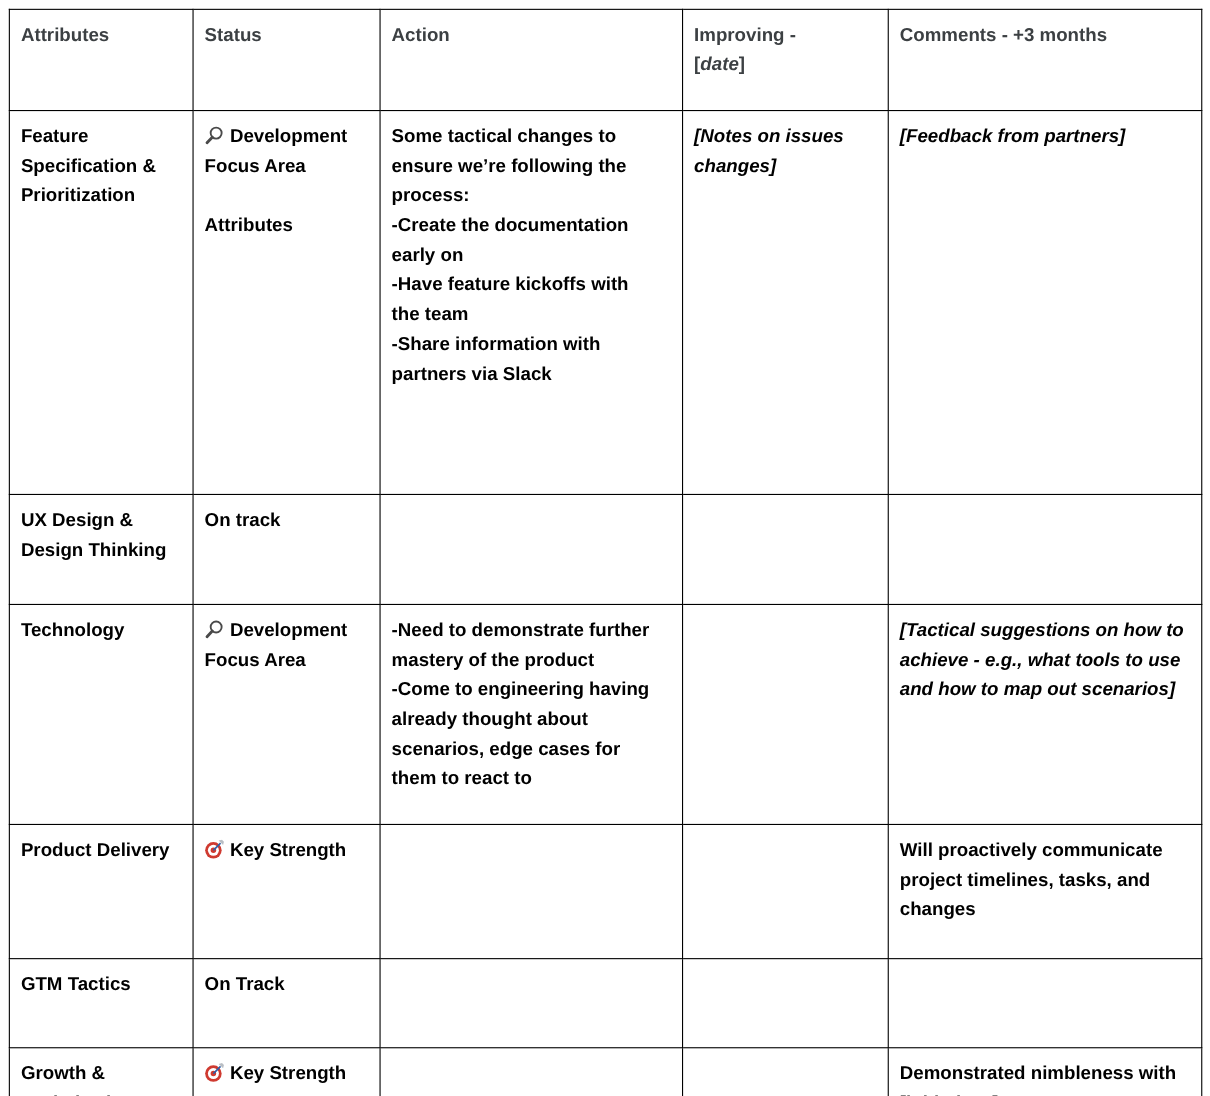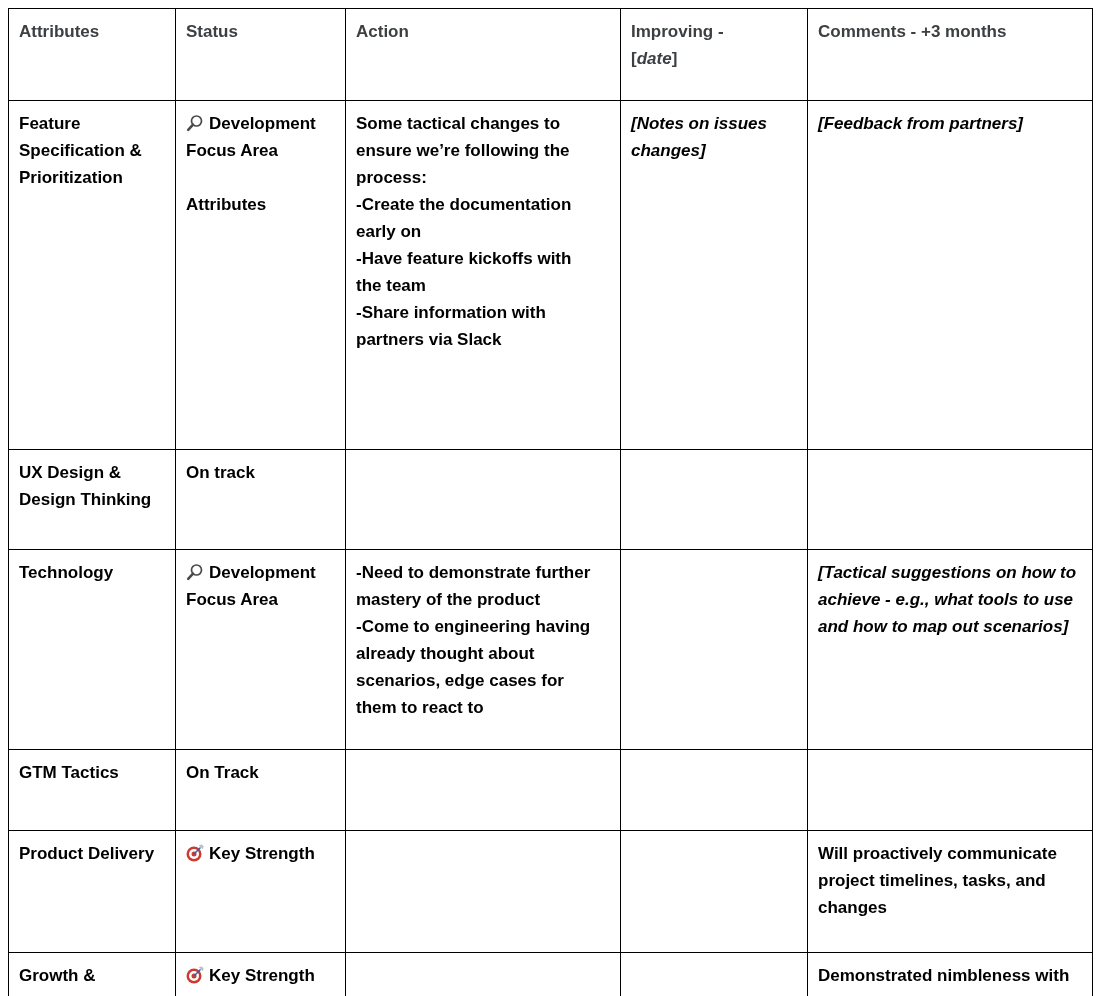--- a/index.html
+++ b/index.html
@@ -105,42 +105,42 @@
                   <circle cx="10.5" cy="7" r="5" fill="none" stroke="#4a4a4a" stroke-width="1.7"></circle>
                   <line x1="7" y1="10.7" x2="2.2" y2="15.8" stroke="#4a4a4a" stroke-width="2.6" stroke-linecap="round"></line>
                 </svg></span><span>Development Focus Area</span></div>
         </td>
         <td class="action-cell">-Need to demonstrate further mastery of the product
 -Come to engineering having already thought about scenarios, edge cases for them to react to</td>
         <td></td>
         <td class="italic">[Tactical suggestions on how to achieve - e.g., what tools to use and how to map out scenarios]</td>
       </tr>
 
-      <tr style="height:81px">
-        <td>GTM Tactics</td>
-        <td><span>On Track</span></td>
-        <td class="action-cell"></td>
-        <td></td>
-        <td></td>
-      </tr>
-
       <tr style="height:122px">
         <td>Product Delivery</td>
         <td>
           <div><span class="icon"><svg width="18" height="18" viewBox="0 0 18 18">
                   <circle cx="8" cy="10" r="7.5" fill="#cf3a30"></circle>
                   <circle cx="8" cy="10" r="5" fill="#ffffff"></circle>
                   <circle cx="8" cy="10" r="2.5" fill="#cf3a30"></circle>
                   <line x1="8" y1="10" x2="14.5" y2="3.5" stroke="#2f5fa8" stroke-width="1.5"></line>
                   <path d="M12.8 1.2 L16.8 5.2 L17.6 2.2 L15.8 0.4 Z" fill="#b9bec4"></path>
                 </svg></span><span>Key Strength</span></div>
         </td>
         <td class="action-cell"></td>
         <td></td>
         <td>Will proactively communicate project timelines, tasks, and changes</td>
+      </tr>
+
+      <tr style="height:81px">
+        <td>GTM Tactics</td>
+        <td><span>On Track</span></td>
+        <td class="action-cell"></td>
+        <td></td>
+        <td></td>
       </tr>
 
       <tr style="height:92px">
         <td>Growth &amp; Optimization</td>
         <td>
           <div><span class="icon"><svg width="18" height="18" viewBox="0 0 18 18">
                   <circle cx="8" cy="10" r="7.5" fill="#cf3a30"></circle>
                   <circle cx="8" cy="10" r="5" fill="#ffffff"></circle>
                   <circle cx="8" cy="10" r="2.5" fill="#cf3a30"></circle>
                   <line x1="8" y1="10" x2="14.5" y2="3.5" stroke="#2f5fa8" stroke-width="1.5"></line>

